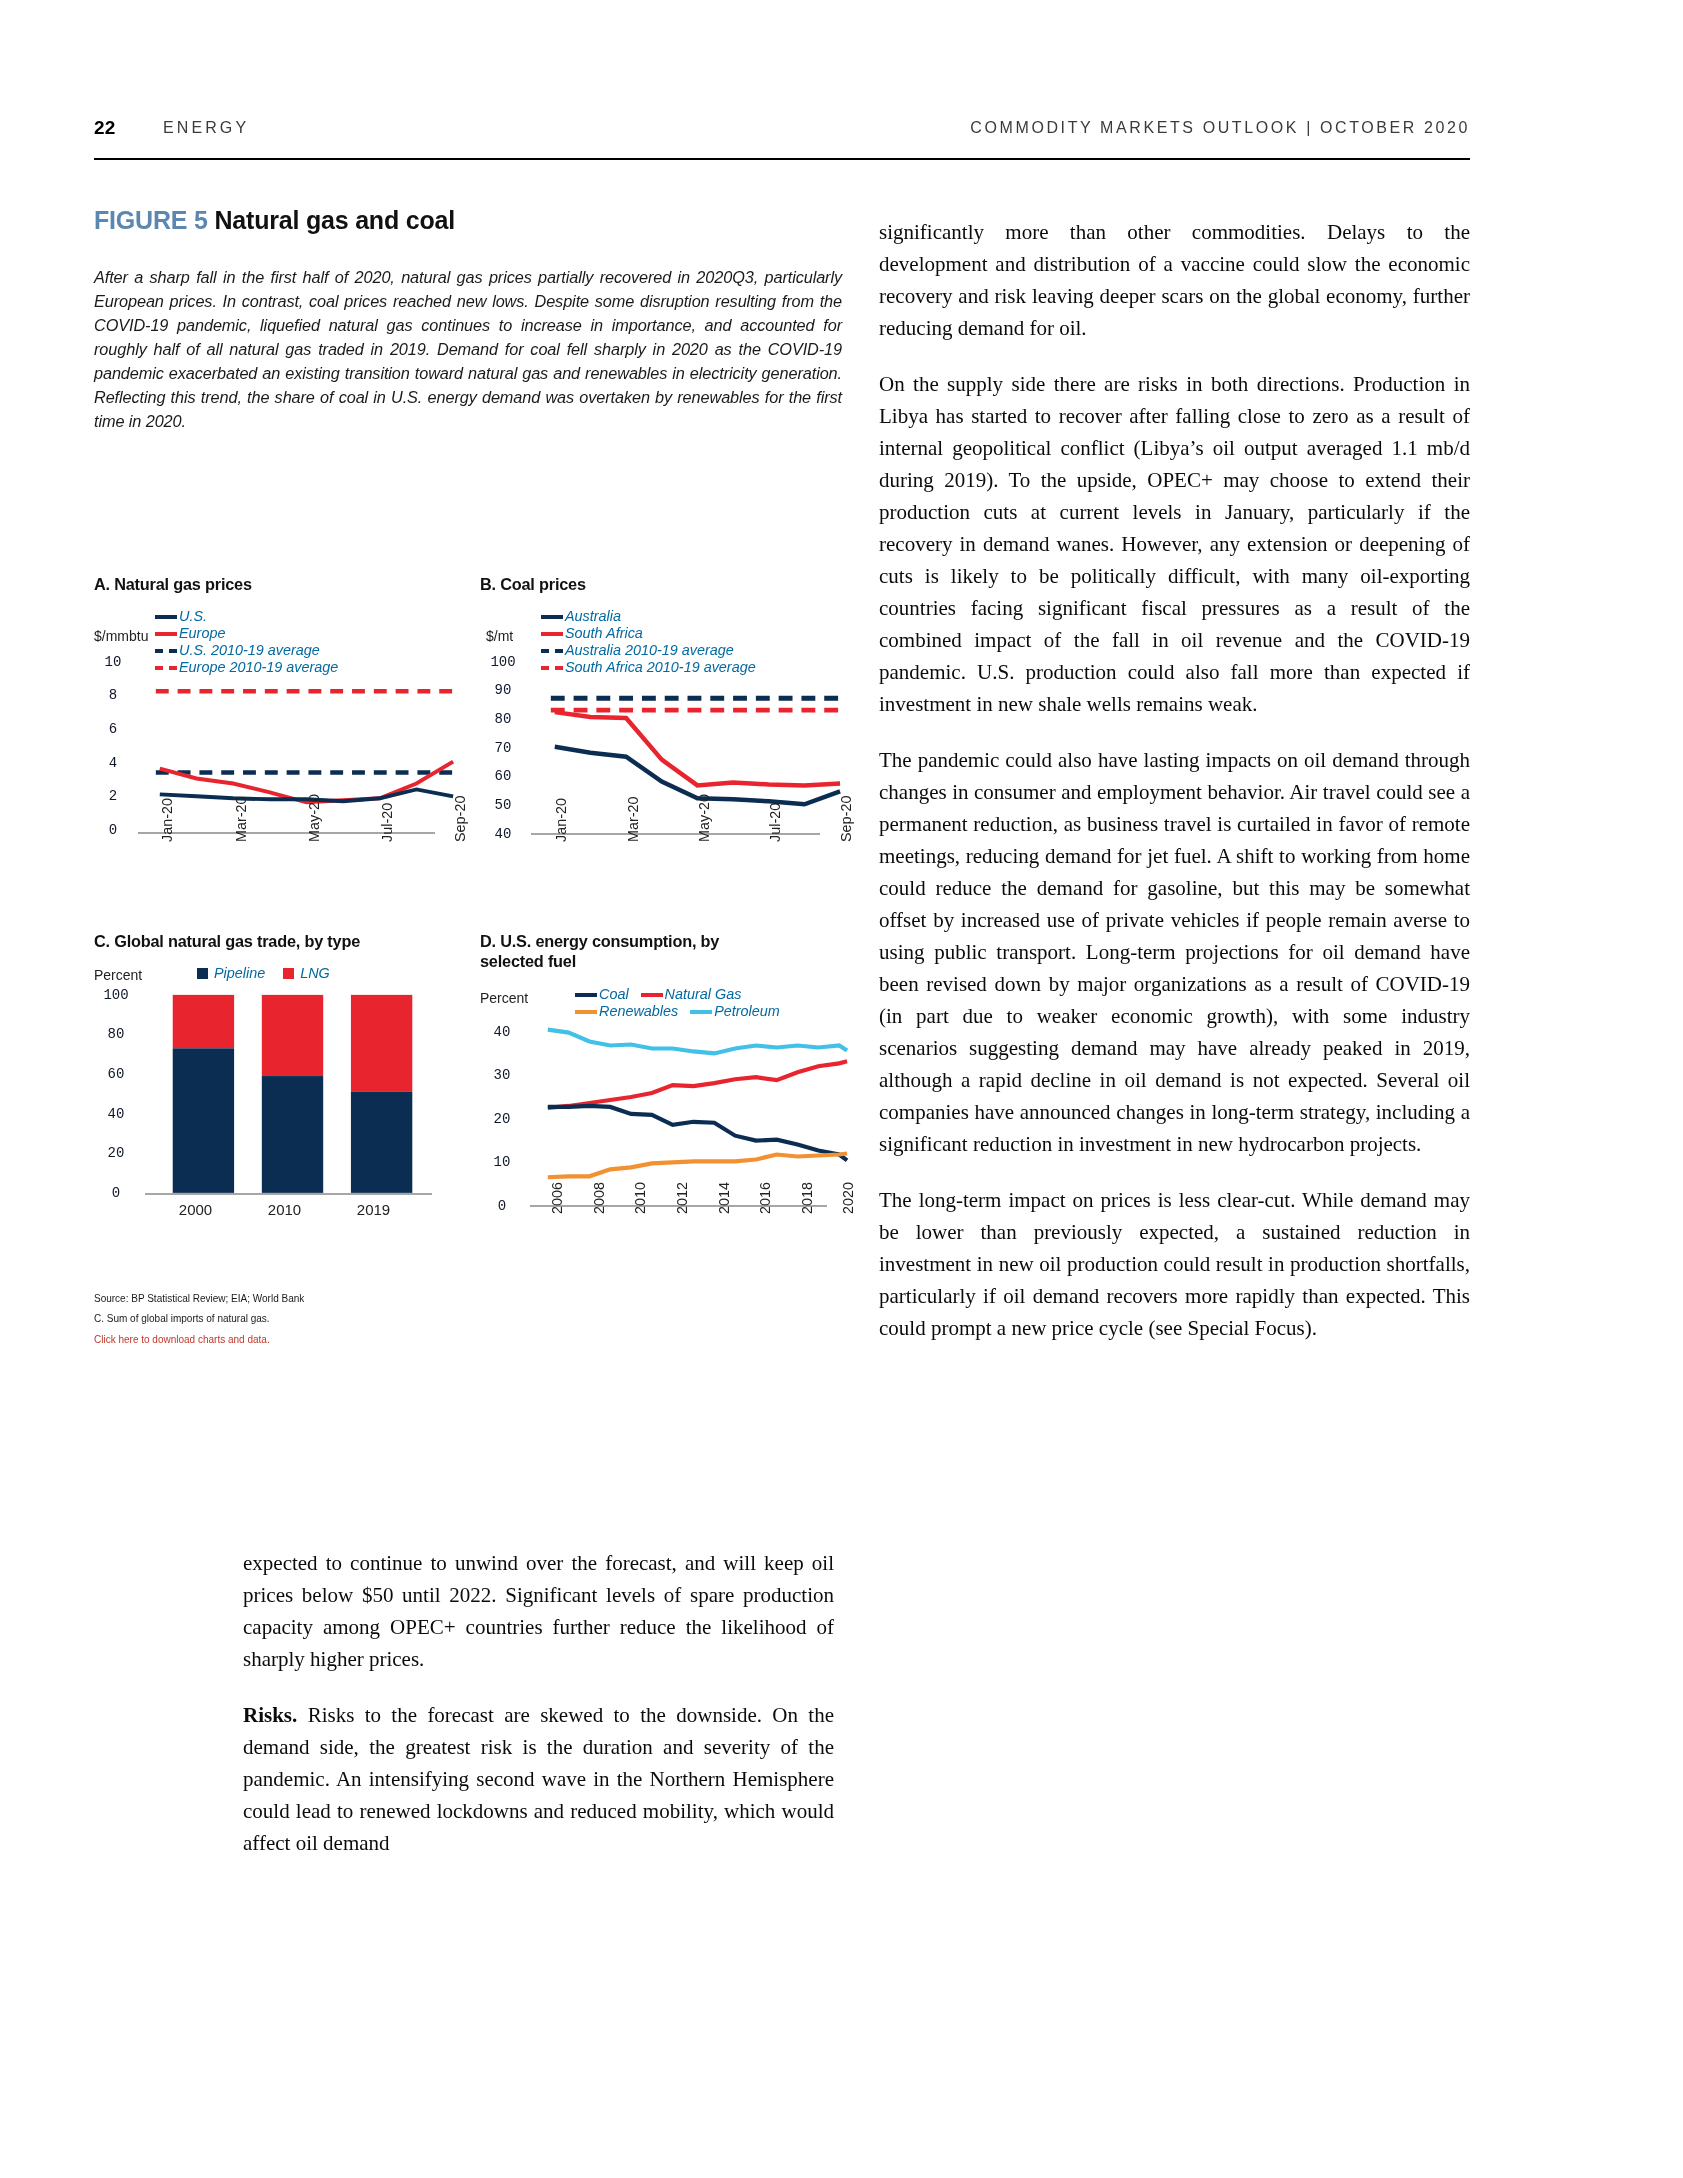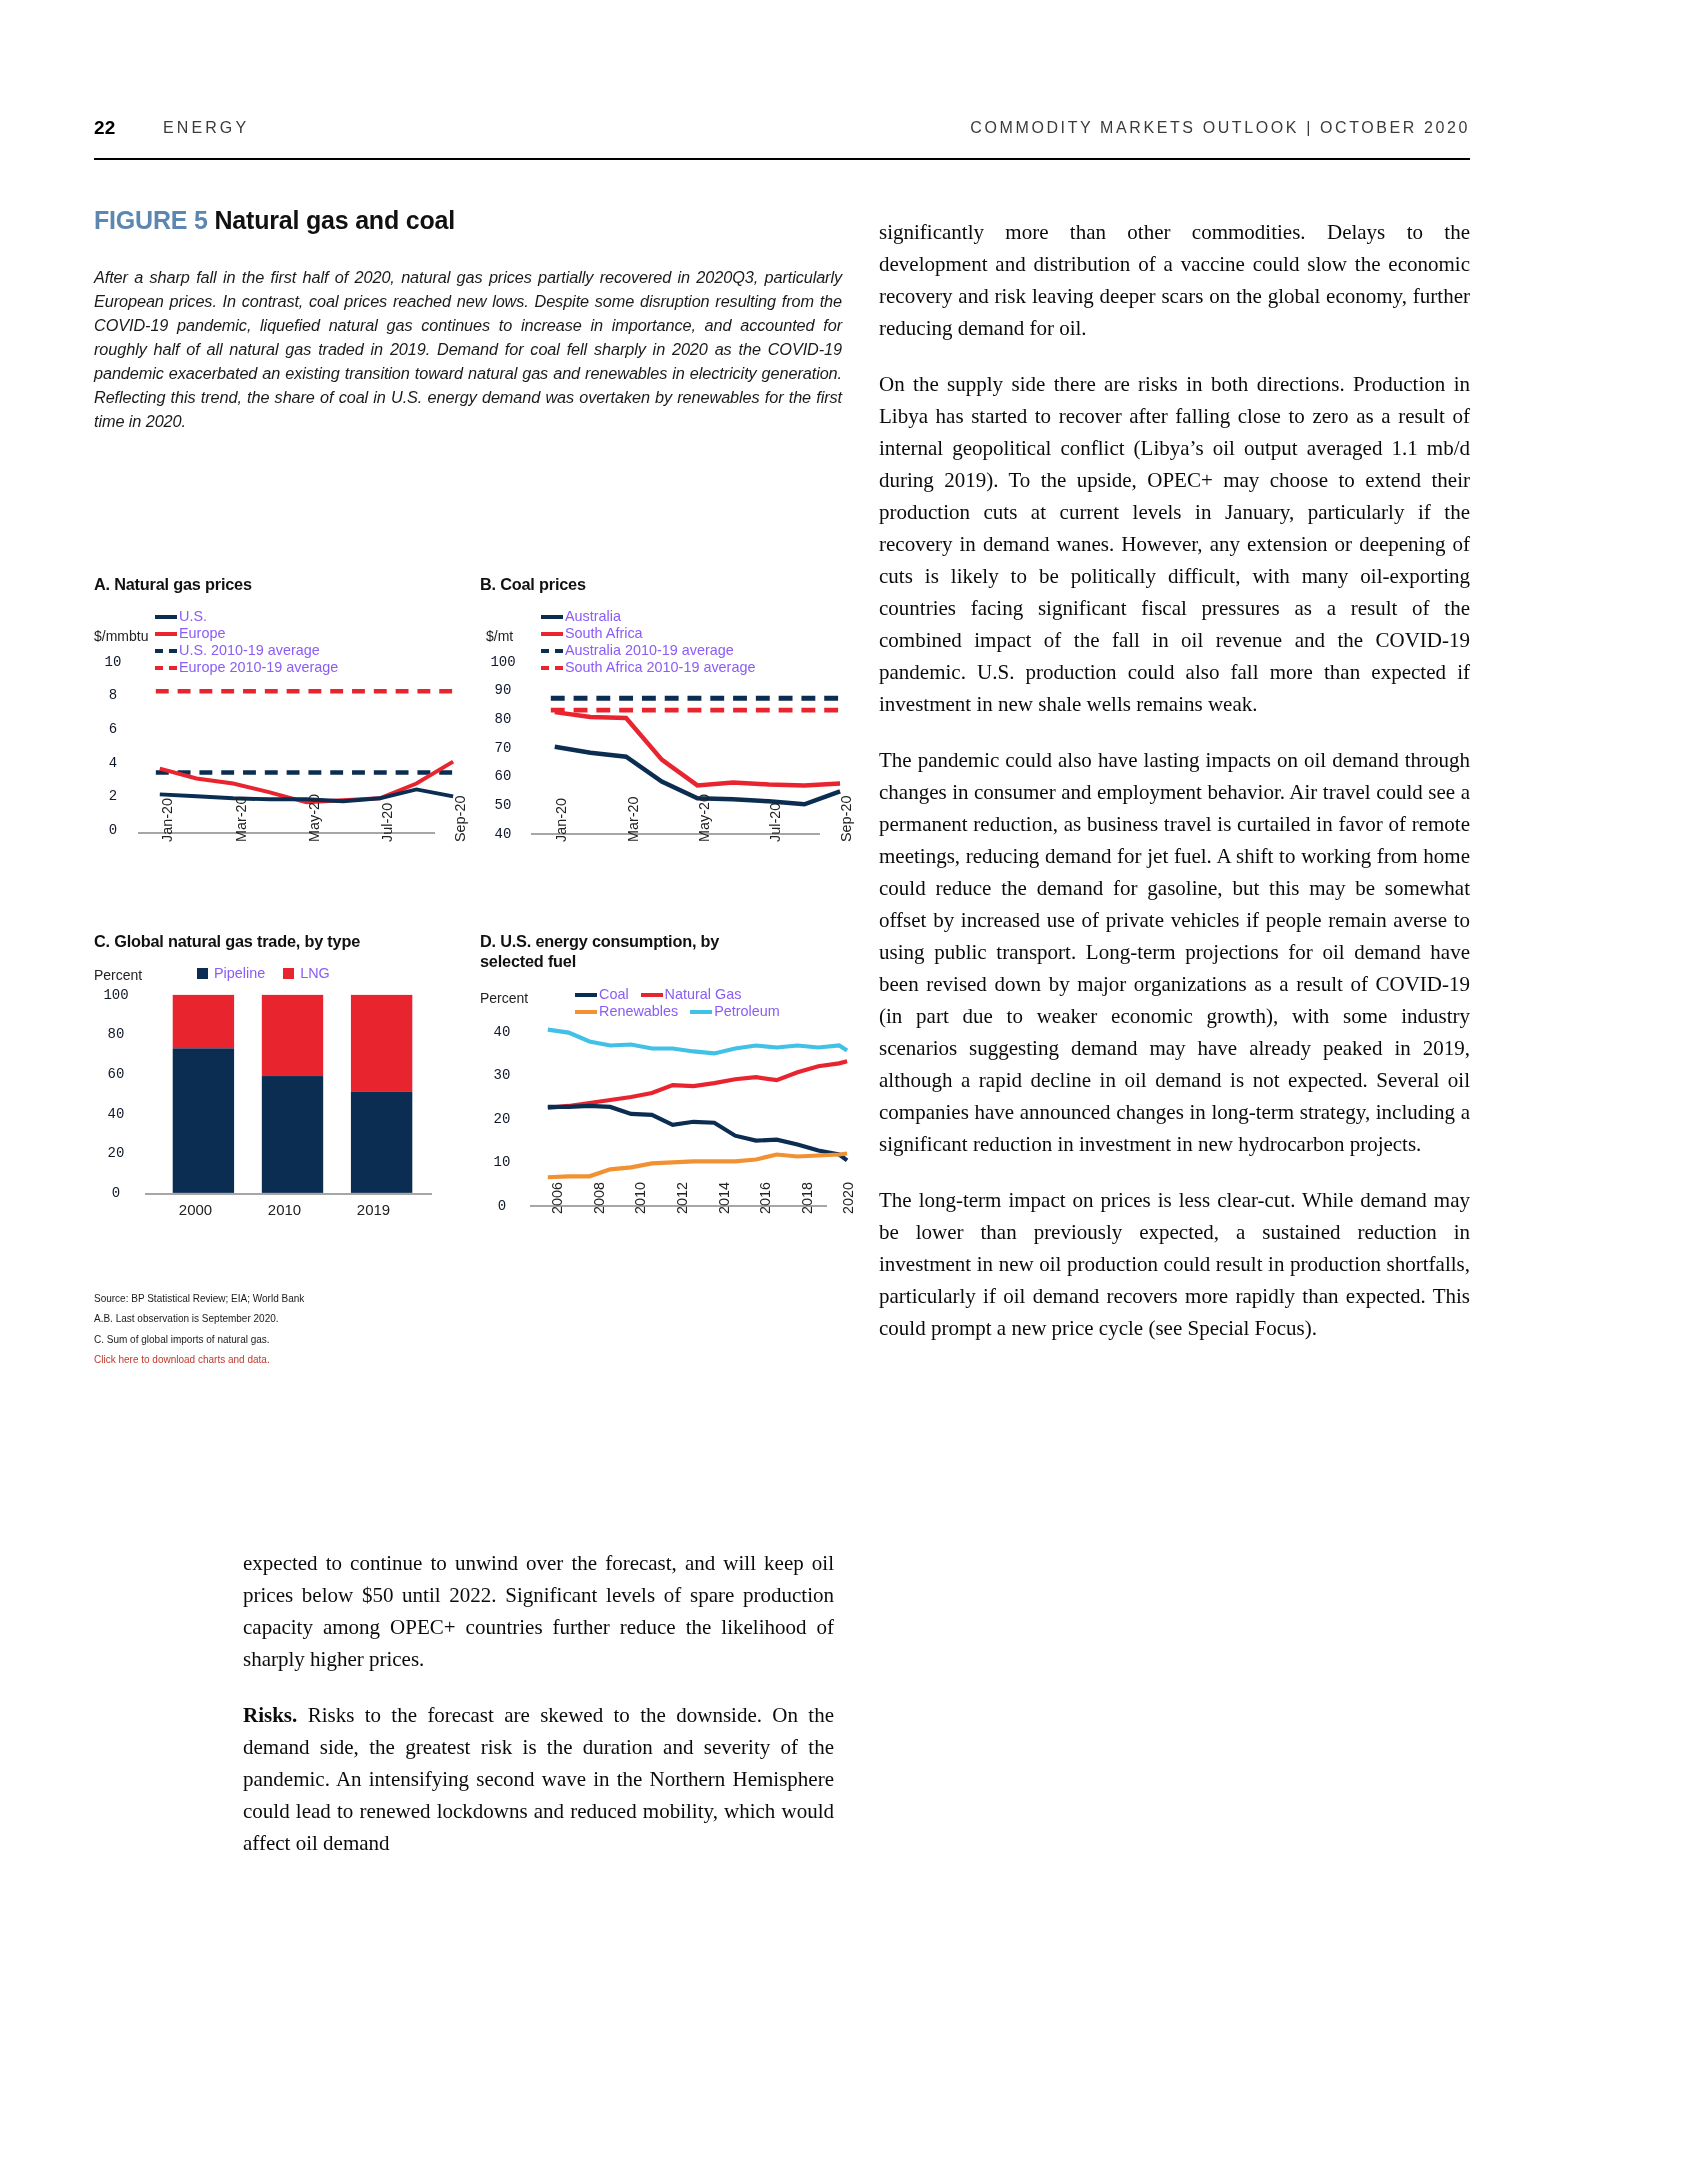--- a/index.html
+++ b/index.html
@@ -37,21 +37,21 @@
     font-family:"Liberation Sans",sans-serif;font-weight:bold;
     font-size:16.3px;color:#111;line-height:20px;letter-spacing:-0.2px;
   }
   .plot{position:relative;}
   .axis-unit{position:absolute;font-family:"Liberation Sans",sans-serif;font-size:14px;color:#222;}
   .ytick{position:absolute;font-family:Liberation Mono, monospace;font-size:14px;color:#0f172a;text-align:center;}
   .xtick{position:absolute;font-family:"Liberation Sans",sans-serif;font-size:14.4px;color:#222;
          transform-origin:left top;transform:rotate(-90deg);white-space:nowrap;}
   .xtick-h{position:absolute;font-family:"Liberation Sans",sans-serif;font-size:15px;color:#222;text-align:center;}
   .baseline{position:absolute;background:#a6a6a6;height:1.6px;}
-  .legend{position:absolute;font-family:"Liberation Sans",sans-serif;font-size:14.4px;color:#8b5cf6;}
+  .legend{position:absolute;font-family:"Liberation Sans",sans-serif;font-size:14.4px;color:#0369a1;font-style:italic;}
   .lgd-row{display:flex;align-items:center;gap:2px;white-space:nowrap;line-height:17px;}
   .lgd-line{display:inline-block;width:22px;height:4px;flex:0 0 22px;}
   .lgd-dash{display:inline-block;width:22px;height:0;border-top:4px dashed;flex:0 0 22px;}
   .lgd-sq{display:inline-block;width:11px;height:11px;flex:0 0 11px;margin-right:4px;}
   svg{display:block;}
 
   
   .notes{position:absolute;left:94px;top:1289px;width:752px;
          font-family:"Liberation Sans",sans-serif;font-size:10px;line-height:20.4px;color:#1a1a1a;}
   .notes div{margin:0;}
@@ -288,21 +288,20 @@
       <span class="xtick" style="left:194px;top:226px;">2012</span>
       <span class="xtick" style="left:236px;top:226px;">2014</span>
       <span class="xtick" style="left:277px;top:226px;">2016</span>
       <span class="xtick" style="left:319px;top:226px;">2018</span>
       <span class="xtick" style="left:360px;top:226px;">2020</span>
     </div>
   </div>
 
   <div class="notes">
     <div>Source: BP Statistical Review; EIA; World Bank</div>
-    <div>A.B. Last observation is September 2020.</div>
     <div>C. Sum of global imports of natural gas.</div>
     <div class="dl-link">Click here to download charts and data.</div>
   </div>
 
   <div class="bodycol" id="right-col">
     <p>significantly more than other commodities. Delays to the development and distribution of a vaccine could slow the economic recovery and risk leaving deeper scars on the global economy, further reducing demand for oil.</p>
     <p>On the supply side there are risks in both directions. Production in Libya has started to recover after falling close to zero as a result of internal geopolitical conflict (Libya’s oil output averaged 1.1 mb/d during 2019). To the upside, OPEC+ may choose to extend their production cuts at current levels in January, particularly if the recovery in demand wanes. However, any extension or deepening of cuts is likely to be politically difficult, with many oil-exporting countries facing significant fiscal pressures as a result of the combined impact of the fall in oil revenue and the COVID-19 pandemic. U.S. production could also fall more than expected if investment in new shale wells remains weak.</p>
     <p>The pandemic could also have lasting impacts on oil demand through changes in consumer and employment behavior. Air travel could see a permanent reduction, as business travel is curtailed in favor of remote meetings, reducing demand for jet fuel. A shift to working from home could reduce the demand for gasoline, but this may be somewhat offset by increased use of private vehicles if people remain averse to using public transport. Long-term projections for oil demand have been revised down by major organizations as a result of COVID-19 (in part due to weaker economic growth), with some industry scenarios suggesting demand may have already peaked in 2019, although a rapid decline in oil demand is not expected. Several oil companies have announced changes in long-term strategy, including a significant reduction in investment in new hydrocarbon projects.</p>
     <p>The long-term impact on prices is less clear-cut. While demand may be lower than previously expected, a sustained reduction in investment in new oil production could result in production shortfalls, particularly if oil demand recovers more rapidly than expected. This could prompt a new price cycle (see Special Focus).</p>
   </div>

